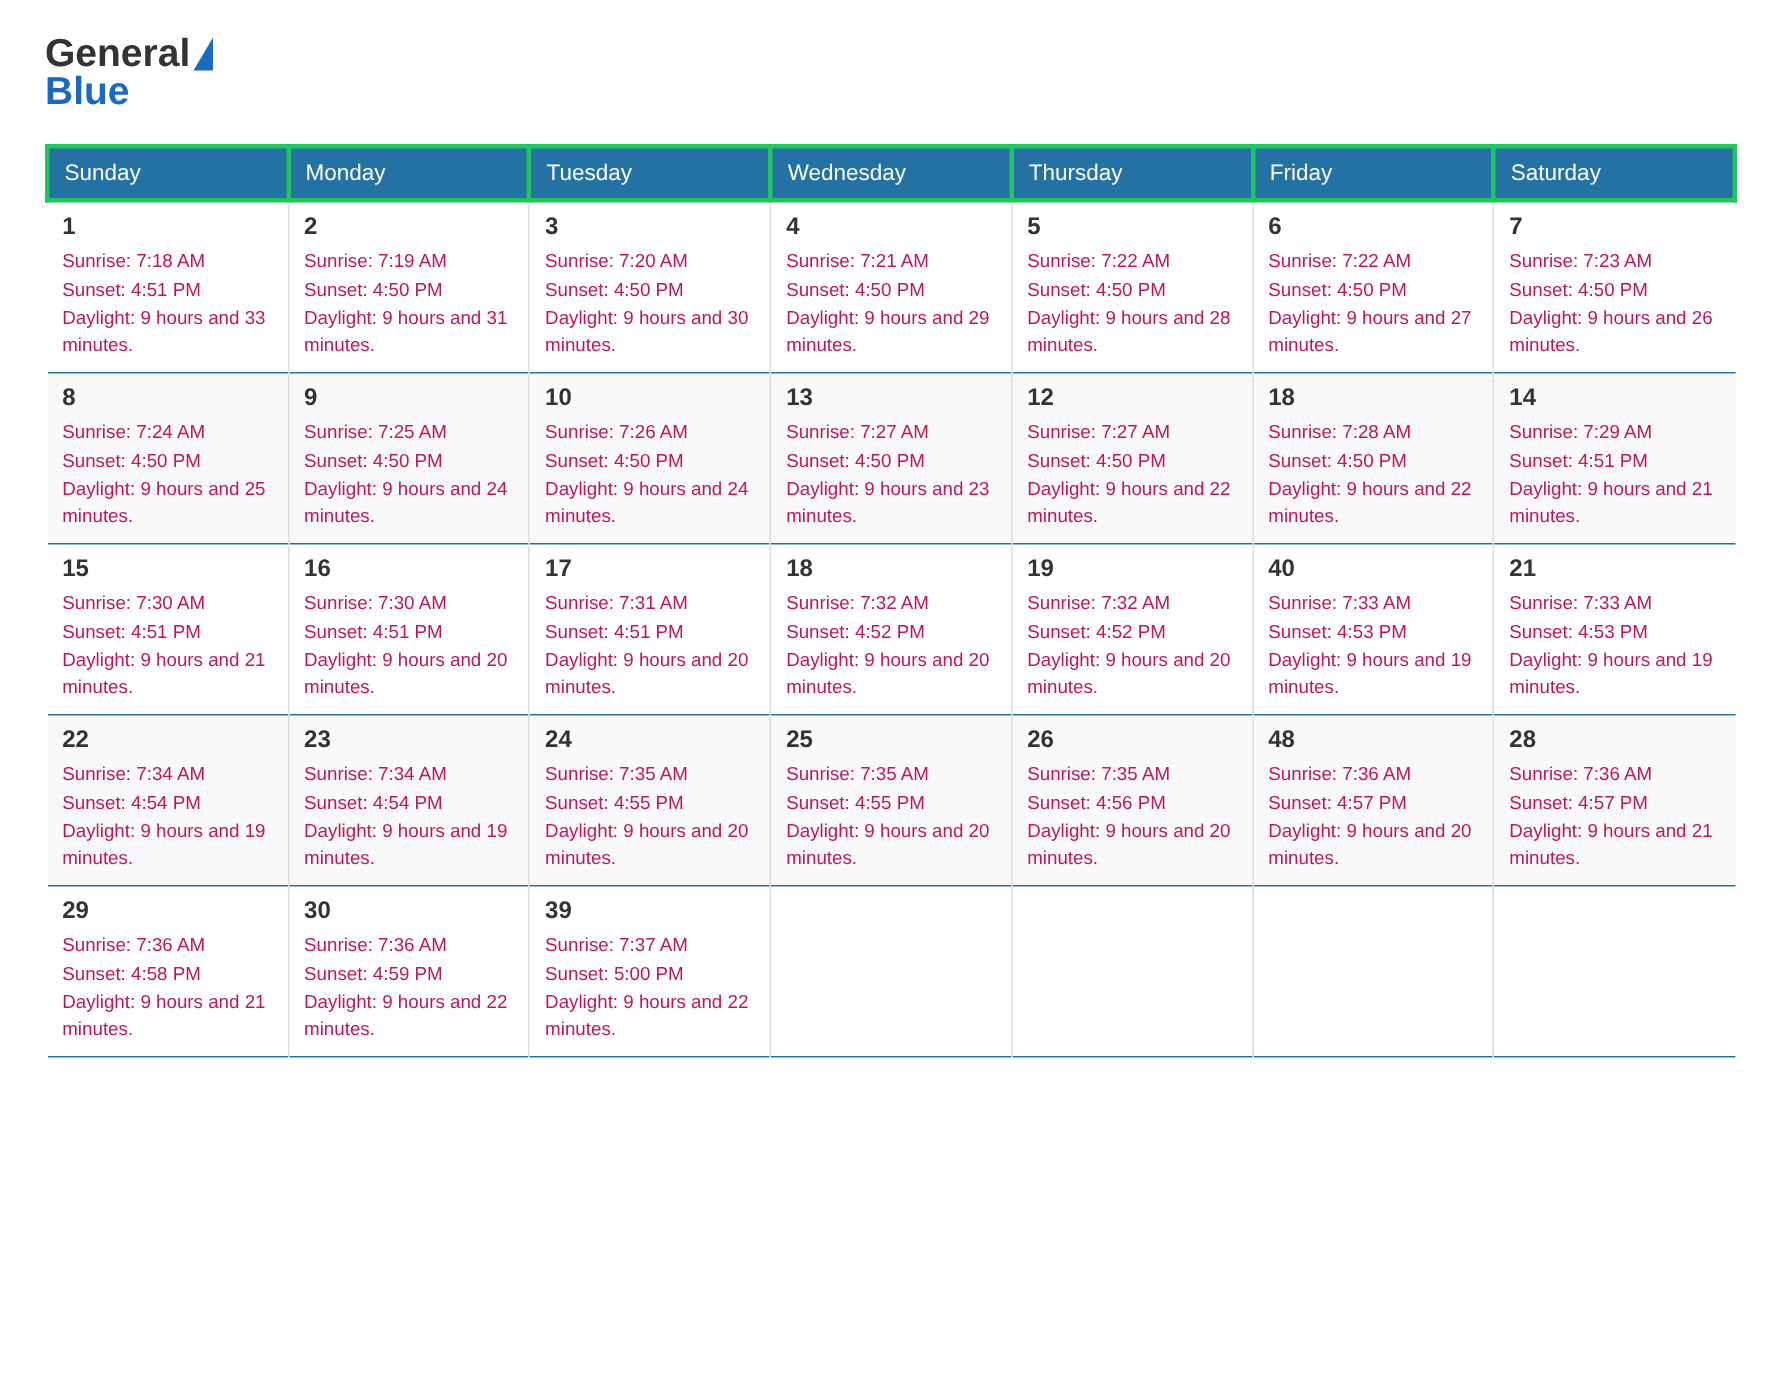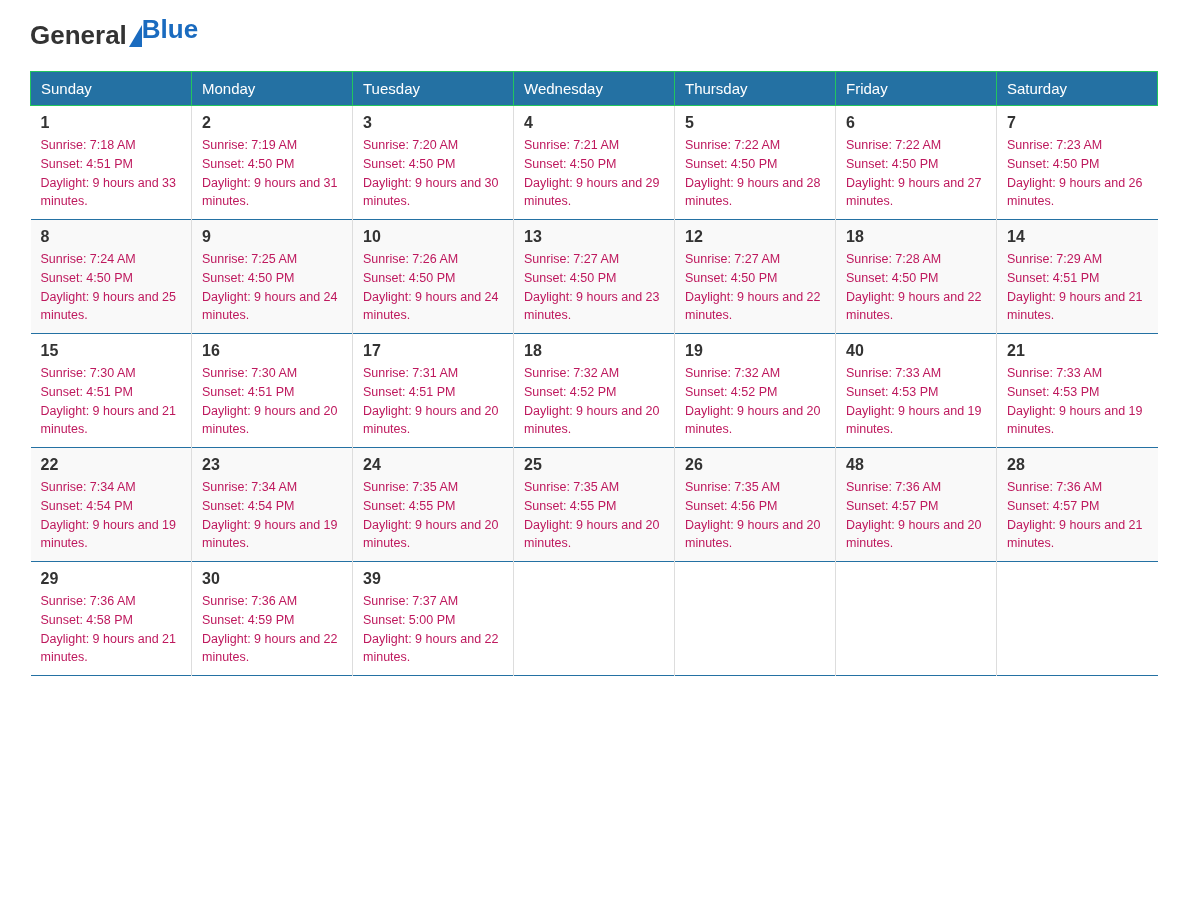--- a/index.html
+++ b/index.html
@@ -42,21 +42,21 @@
     }
     thead tr {
       background-color: #2471a3;
     }
     thead th {
       color: #ffffff;
       font-size: 15px;
       font-weight: normal;
       padding: 8px 10px;
       text-align: left;
-      border: 1px solid #22c55e;
+      border: 3px solid #22c55e;
     }
     tbody tr {
       border-bottom: 1px solid #2471a3;
     }
     tbody td {
       vertical-align: top;
       padding: 8px 10px;
       font-size: 13px;
       color: #333;
       border-right: 1px solid #ddd;
@@ -84,21 +84,21 @@
     }
     .empty-cell {
       background-color: #ffffff;
     }
   </style>
 </head>
 <body>
 
 <div class="header-area">
   <div class="logo-area">
-  <div style="display:flex;align-items:flex-start;flex-direction:row;">
+  <div style="display:flex;align-items:flex-start;flex-direction:column;">
     <div style="display:flex;align-items:center;">
       <span style="font-size:26px;font-weight:bold;color:#333;">General</span>
       <span style="display:inline-block;width:0;height:0;border-left:13px solid transparent;border-bottom:22px solid #1a6bbf;margin-left:2px;margin-bottom:0;"></span>
     </div>
     <span style="font-size:26px;font-weight:bold;color:#1a6bbf;margin-top:-6px;">Blue</span>
   </div>
 </div>
   <div class="title-area">
     <div class="month-title"></div>
     <div class="location-title"></div>

